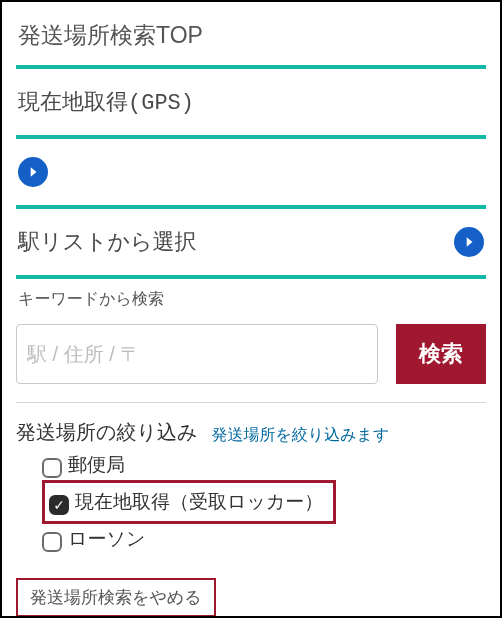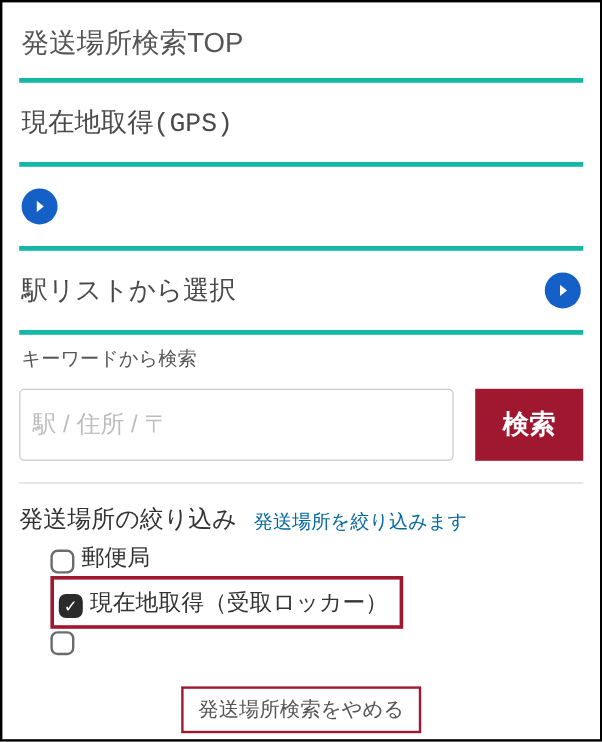--- a/index.html
+++ b/index.html
@@ -93,21 +93,21 @@
     font-size: 14px;
     line-height: 1;
   }
   .highlight-box {
     border: 3px solid #a01830;
     padding: 4px 10px 4px 4px;
     display: inline-flex;
   }
   .cancel-wrap {
     display: flex;
-    justify-content: center;
+    justify-content: flex-start;
     padding-top: 24px;
   }
   .cancel-btn {
     border: 2px solid #a01830;
     background: #fff;
     color: #555;
     font-size: 17px;
     padding: 6px 12px;
     cursor: pointer;
   }
@@ -157,19 +157,20 @@
       <span>郵便局</span>
     </div>
     <div class="highlight-box">
       <div class="check-item">
         <span class="cbox checked">✓</span>
         <span>現在地取得（受取ロッカー）</span>
       </div>
     </div>
     <div class="check-item">
       <span class="cbox"></span>
+      <span>ローソン</span>
     </div>
   </div>
 </div>
 
 <div class="cancel-wrap">
   <button class="cancel-btn">発送場所検索をやめる</button>
 </div>
 
 </body></html>

